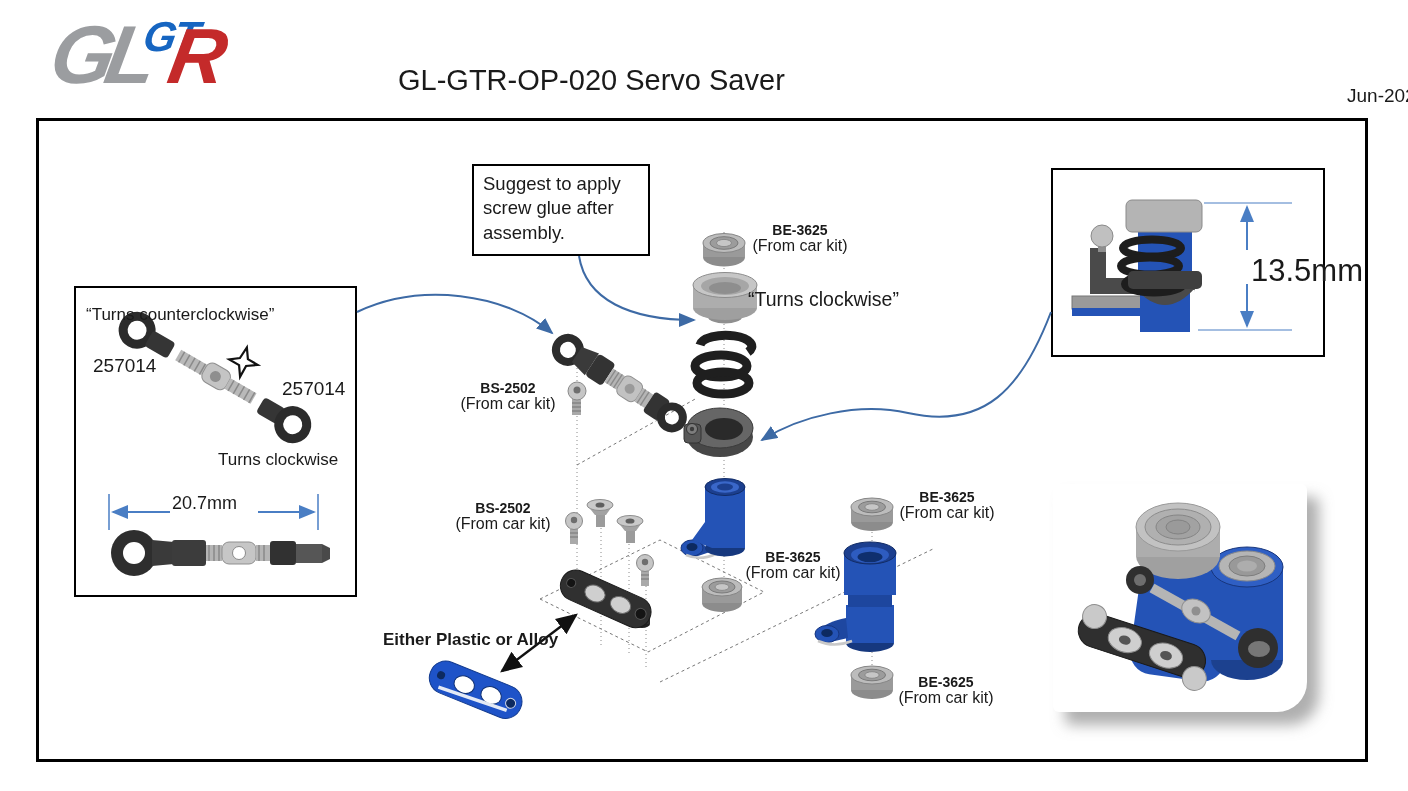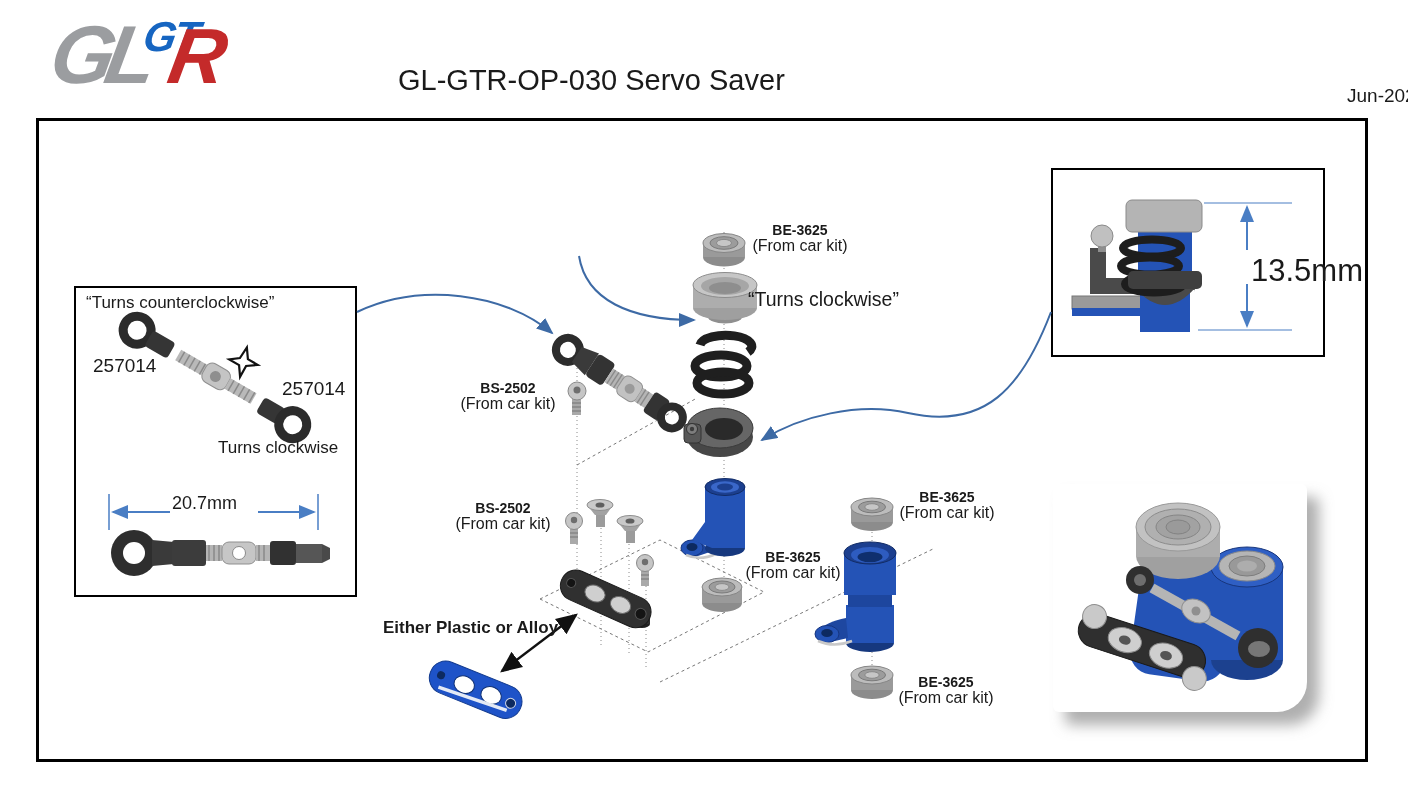--- a/index.html
+++ b/index.html
@@ -22,40 +22,43 @@
   .title{left:398px;top:64px;font-size:29px;font-weight:500;}
   .date{left:1347px;top:85px;font-size:19px;}
   
   .callout{position:absolute;left:472px;top:164px;width:178px;height:92px;
            border:2px solid #000;box-sizing:border-box;background:#fff;z-index:8;
            font-size:18.5px;line-height:1.32;padding:6px 9px;}
   
   .plabel{position:absolute;z-index:8;text-align:center;line-height:1.05;width:104px;}
   .plabel .pn{font-size:14px;font-weight:700;display:block;}
   .plabel .kit{font-size:16px;display:block;}
-  .small-note{font-size:17px;}
+  .small-note{font-size:17px;margin-top:12px;}
   .quote-label{font-size:19.5px;}
   .dim-label{font-weight:500;}
 </style>
 </head>
 <body>
 
 <div class="page">
 
   <div class="logo">
     <span class="gl">GL</span><span class="gt">GT</span><span class="r">R</span>
   </div>
-  <div class="txt title">GL-GTR-OP-030 Servo Saver</div>
+  <div class="txt title">GL-GTR-OP-020 Servo Saver</div>
   <div class="txt date">Jun-2023</div>
 
   <div class="main-frame"></div>
   <div class="inset-box" style="left:74px;top:286px;width:283px;height:311px;"></div>
   <div class="inset-box" style="left:1051px;top:168px;width:274px;height:189px;"></div>
   <div class="abs" style="left:1053px;top:484px;width:254px;height:228px;background:#fff;
         border-radius:6px 6px 30px 6px;box-shadow:12px 13px 14px rgba(110,110,110,0.55);z-index:2;"></div>
+  <div class="callout">
+    <span style="white-space:normal;display:block;">Suggest to apply screw glue after assembly.</span>
+  </div>
 
   <svg class="diagram-svg" viewBox="0 0 1408 791">
     <defs>
       <marker id="arB" markerWidth="9" markerHeight="8" refX="7.5" refY="3.5" orient="auto-start-reverse">
         <path d="M0,0 L8.5,3.5 L0,7 Z" fill="#3d6aa5"></path>
       </marker>
       <marker id="arD" markerWidth="9" markerHeight="8" refX="7.5" refY="3.5" orient="auto-start-reverse">
         <path d="M0,0 L8.5,3.5 L0,7 Z" fill="#4a7ec4"></path>
       </marker>
       <marker id="arK" markerWidth="10" markerHeight="9" refX="8" refY="4" orient="auto-start-reverse">

